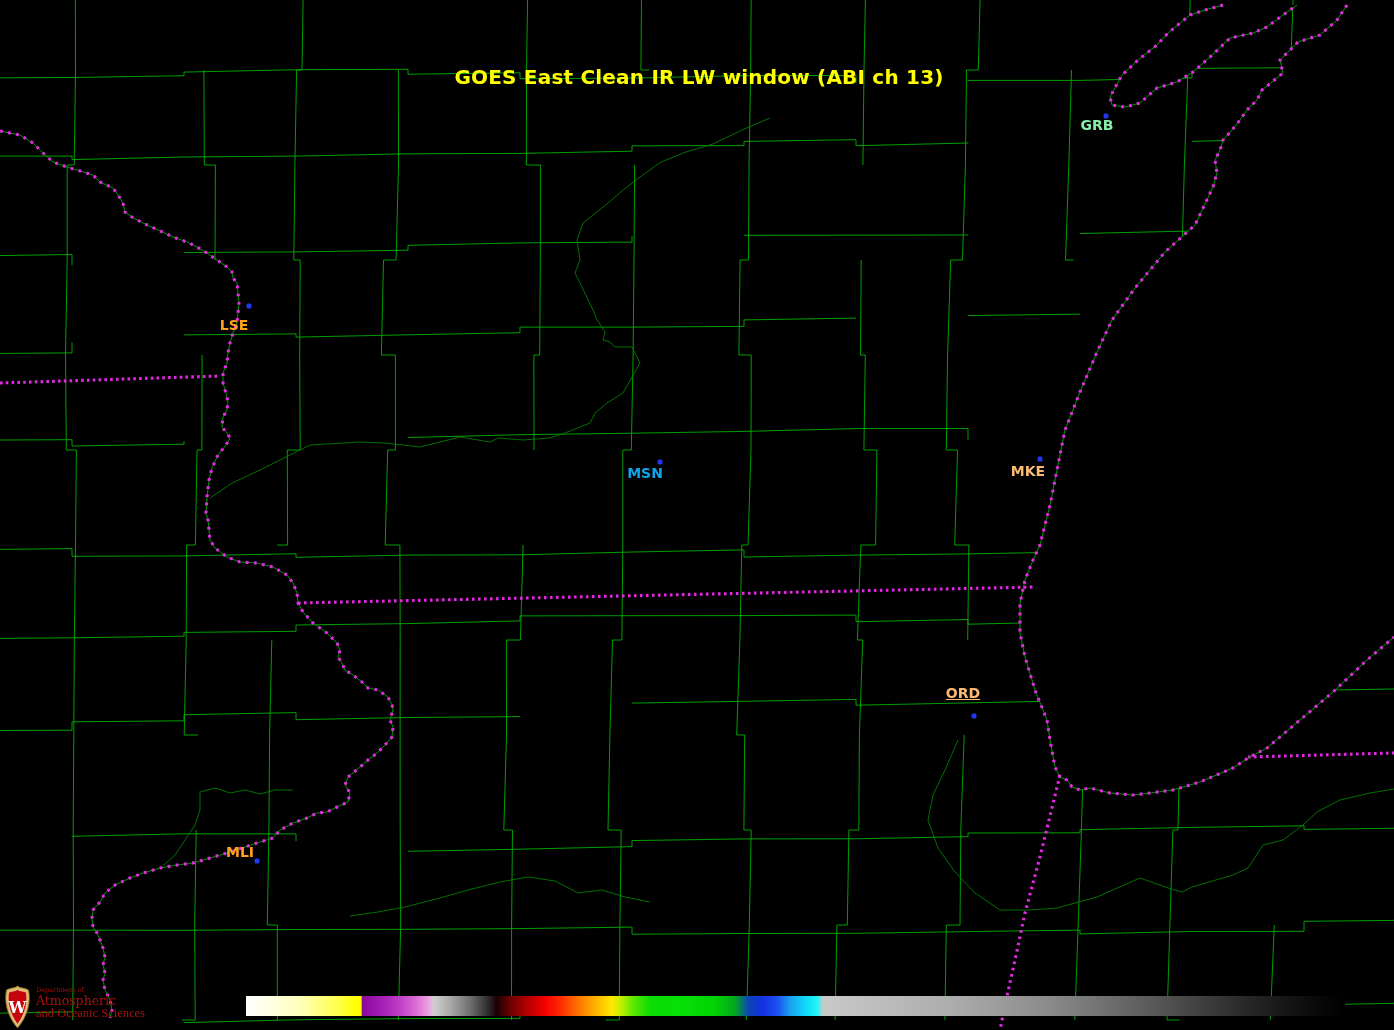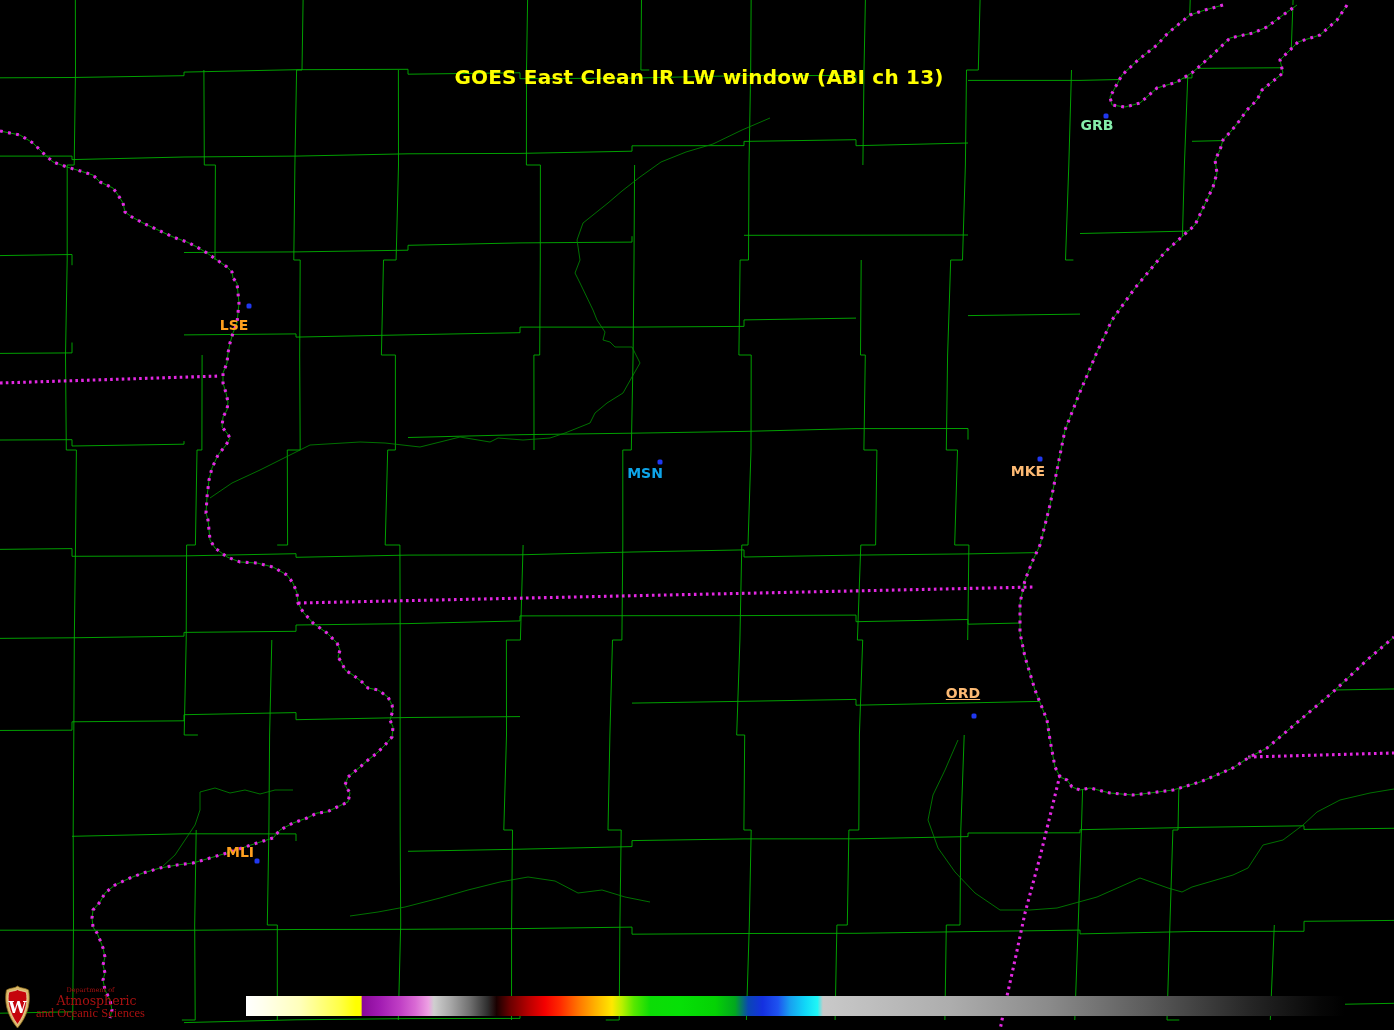--- a/index.html
+++ b/index.html
@@ -8,21 +8,21 @@
   #map-svg{position:absolute;left:0;top:0;}
   .title-block{position:absolute;left:4px;right:0;top:20px;text-align:center;
                font-weight:bold;font-size:20px;line-height:23px;color:#ffff00;
                white-space:pre;letter-spacing:0.2px;}
   .station-label{position:absolute;transform:translate(-50%,-50%);
                  font-weight:bold;font-size:14px;color:#ffa01e;white-space:nowrap;}
   .station-dot{position:absolute;width:5px;height:5px;border-radius:1.5px;
                transform:translate(-50%,-50%);}
   #colorbar{position:absolute;left:246px;top:996px;width:1099px;height:20px;}
   .logo{position:absolute;left:4px;top:985px;display:flex;align-items:flex-start;gap:5px;}
-  .logo-text{font-family:"DejaVu Serif",serif;color:#a81010;text-align:center;}
+  .logo-text{font-family:"DejaVu Serif",serif;color:#a81010;}
   .logo-dept{font-size:6.5px;line-height:7px;margin-top:2px;}
   .logo-l1{font-size:12.5px;line-height:13px;}
   .logo-l2{font-size:12.5px;line-height:13px;font-family:Liberation Serif, serif;}
 </style>
 </head>
 <body>
 
 <div class="screen">
 
   <svg id="map-svg" width="1394" height="1030" viewBox="0 0 1394 1030">
@@ -67,18 +67,18 @@
   <div id="colorbar" style="left: 246px; top: 996px; width: 1099px; height: 20px; background: linear-gradient(to right, rgb(255, 255, 255) 0%, rgb(255, 255, 238) 1.5%, rgb(255, 255, 187) 4.9%, rgb(255, 255, 68) 8.6%, rgb(255, 255, 0) 10%, rgb(255, 255, 0) 10.46%, rgb(138, 10, 154) 10.6%, rgb(162, 28, 178) 12.2%, rgb(192, 63, 197) 14%, rgb(217, 105, 212) 15.4%, rgb(237, 160, 227) 16.6%, rgb(207, 207, 207) 17.1%, rgb(168, 168, 168) 18.6%, rgb(111, 111, 111) 20.4%, rgb(46, 46, 46) 22%, rgb(26, 0, 0) 22.8%, rgb(106, 0, 0) 24%, rgb(184, 0, 0) 25.7%, rgb(244, 0, 0) 27.2%, rgb(255, 42, 0) 28.6%, rgb(255, 115, 0) 30.2%, rgb(255, 178, 0) 31.8%, rgb(255, 232, 0) 33.3%, rgb(186, 240, 0) 34.2%, rgb(87, 232, 0) 35.3%, rgb(12, 220, 6) 36.8%, rgb(6, 224, 6) 39.5%, rgb(4, 210, 4) 42.7%, rgb(2, 168, 30) 44.5%, rgb(10, 70, 180) 45.7%, rgb(20, 48, 224) 47%, rgb(30, 82, 240) 48.4%, rgb(24, 160, 240) 49.5%, rgb(16, 216, 248) 50.9%, rgb(32, 246, 246) 52%, rgb(201, 201, 201) 52.5%, rgb(173, 173, 173) 64.1%, rgb(138, 138, 138) 73.2%, rgb(90, 90, 90) 82.3%, rgb(38, 38, 38) 91.3%, rgb(7, 7, 7) 97.7%, rgb(0, 0, 0) 100%);"></div>
 
   <div class="logo">
     <svg width="27" height="44" viewBox="0 0 27 44">
       <path d="M13.5 1 C16 3.5 21 2.5 24.5 5 C26.5 14 25.5 29 13.5 43 C1.5 29 0.5 14 2.5 5 C6 2.5 11 3.5 13.5 1 Z" fill="#d9b968" stroke="#8a6a20" stroke-width="0.8"></path>
       <path d="M13.5 4.5 C15.5 6.3 19.5 5.6 22.3 7.3 C23.8 14.5 22.8 27 13.5 39.5 C4.2 27 3.2 14.5 4.7 7.3 C7.5 5.6 11.5 6.3 13.5 4.5 Z" fill="#c5050c" stroke="#f0e0b0" stroke-width="0.7"></path>
       <text x="13.5" y="27.5" text-anchor="middle" font-family="DejaVu Serif, serif" font-size="16" font-weight="bold" fill="#ffffff">W</text>
     </svg>
     <div class="logo-text">
       <div class="logo-dept" style="color: rgb(168, 16, 16);">Department of</div>
-      <div class="logo-l1" style="color: rgb(168, 16, 16); margin-left: 12px;">Atmospheric</div>
+      <div class="logo-l1" style="color: rgb(168, 16, 16);">Atmospheric</div>
       <div class="logo-l2" style="color: rgb(168, 16, 16);">and Oceanic Sciences</div>
     </div>
   </div>
 
 </div>
 
 </body></html>

